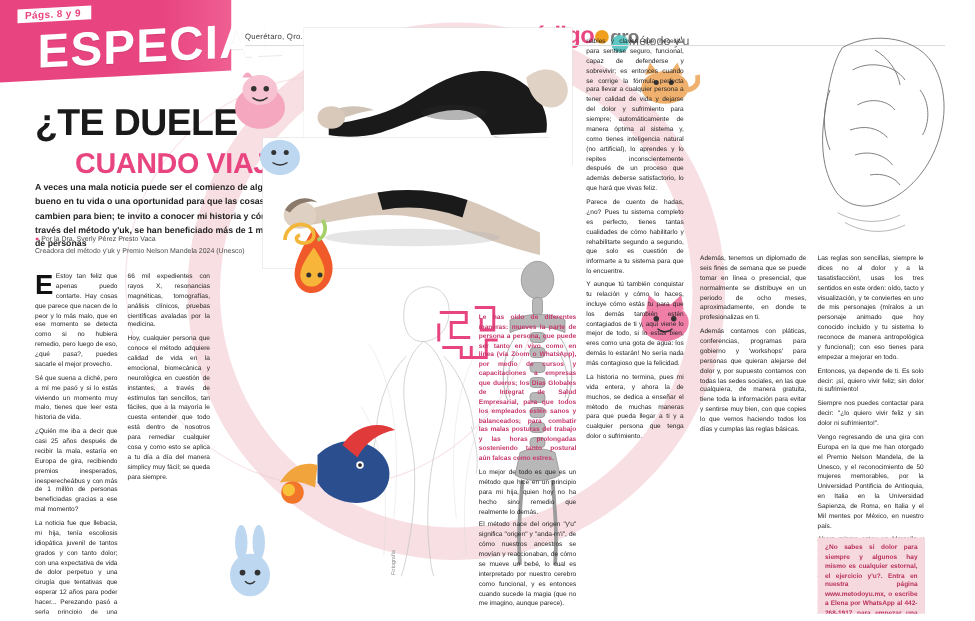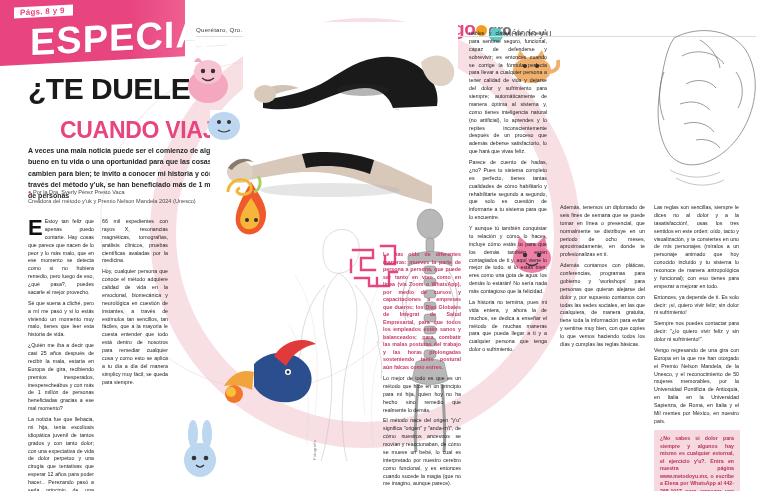--- a/index.html
+++ b/index.html
@@ -72,21 +72,21 @@
     display:flex; gap:0;
     font-size:10px; color:#6b6b6b;
   }
   .metodo-badge {
     width:14px;height:14px;border-radius:50%;
     background:#5ec8c4; display:inline-block;
   }
 
   
   .headline1 {
-    position:absolute; left:28px; top:72px;
+    position:absolute; left:28px; top:82px;
     font-size:30px; font-weight:bold; color:#1a1a1a;
     letter-spacing:-.5px;
   }
   .headline2 {
     position:absolute; left:60px; top:117px;
     font-size:23px; font-weight:bold; color:#e8447f;
     letter-spacing:-.3px;
   }
   .deck {
     position:absolute; left:28px; top:145px; width:205px;

